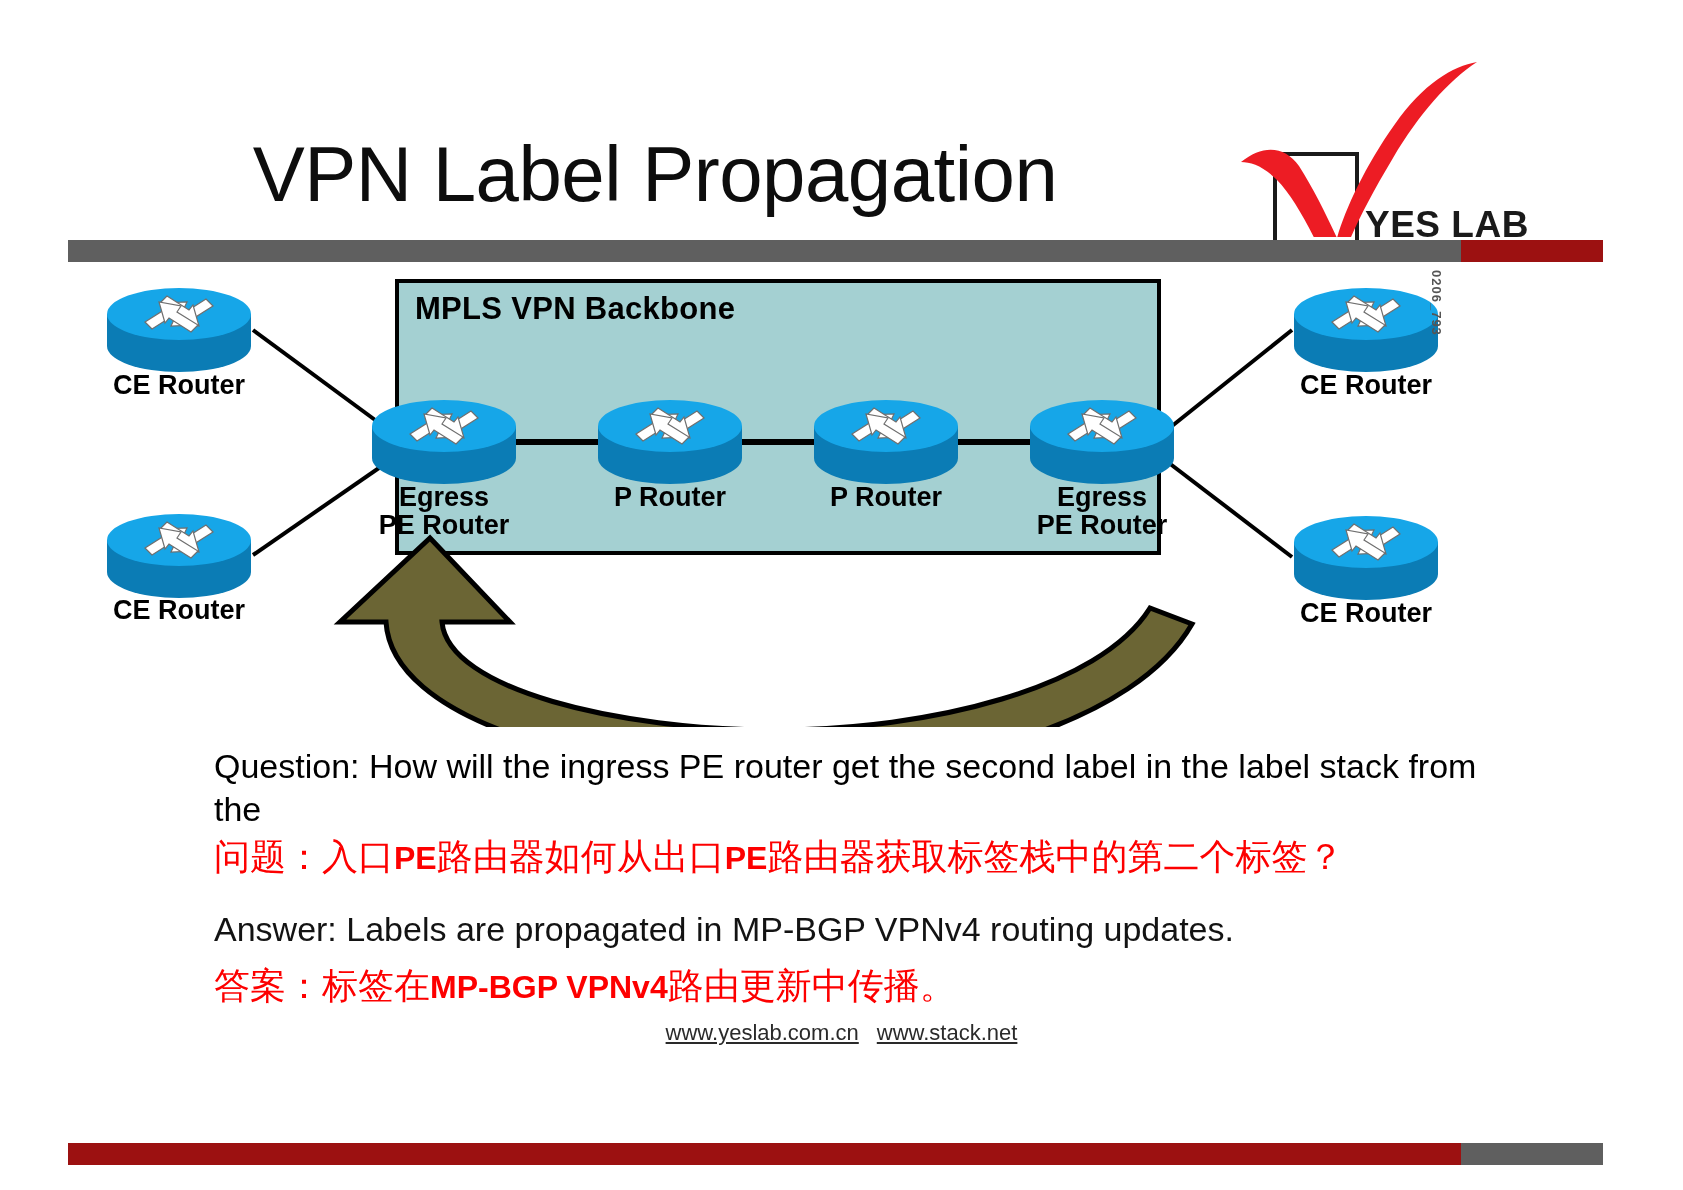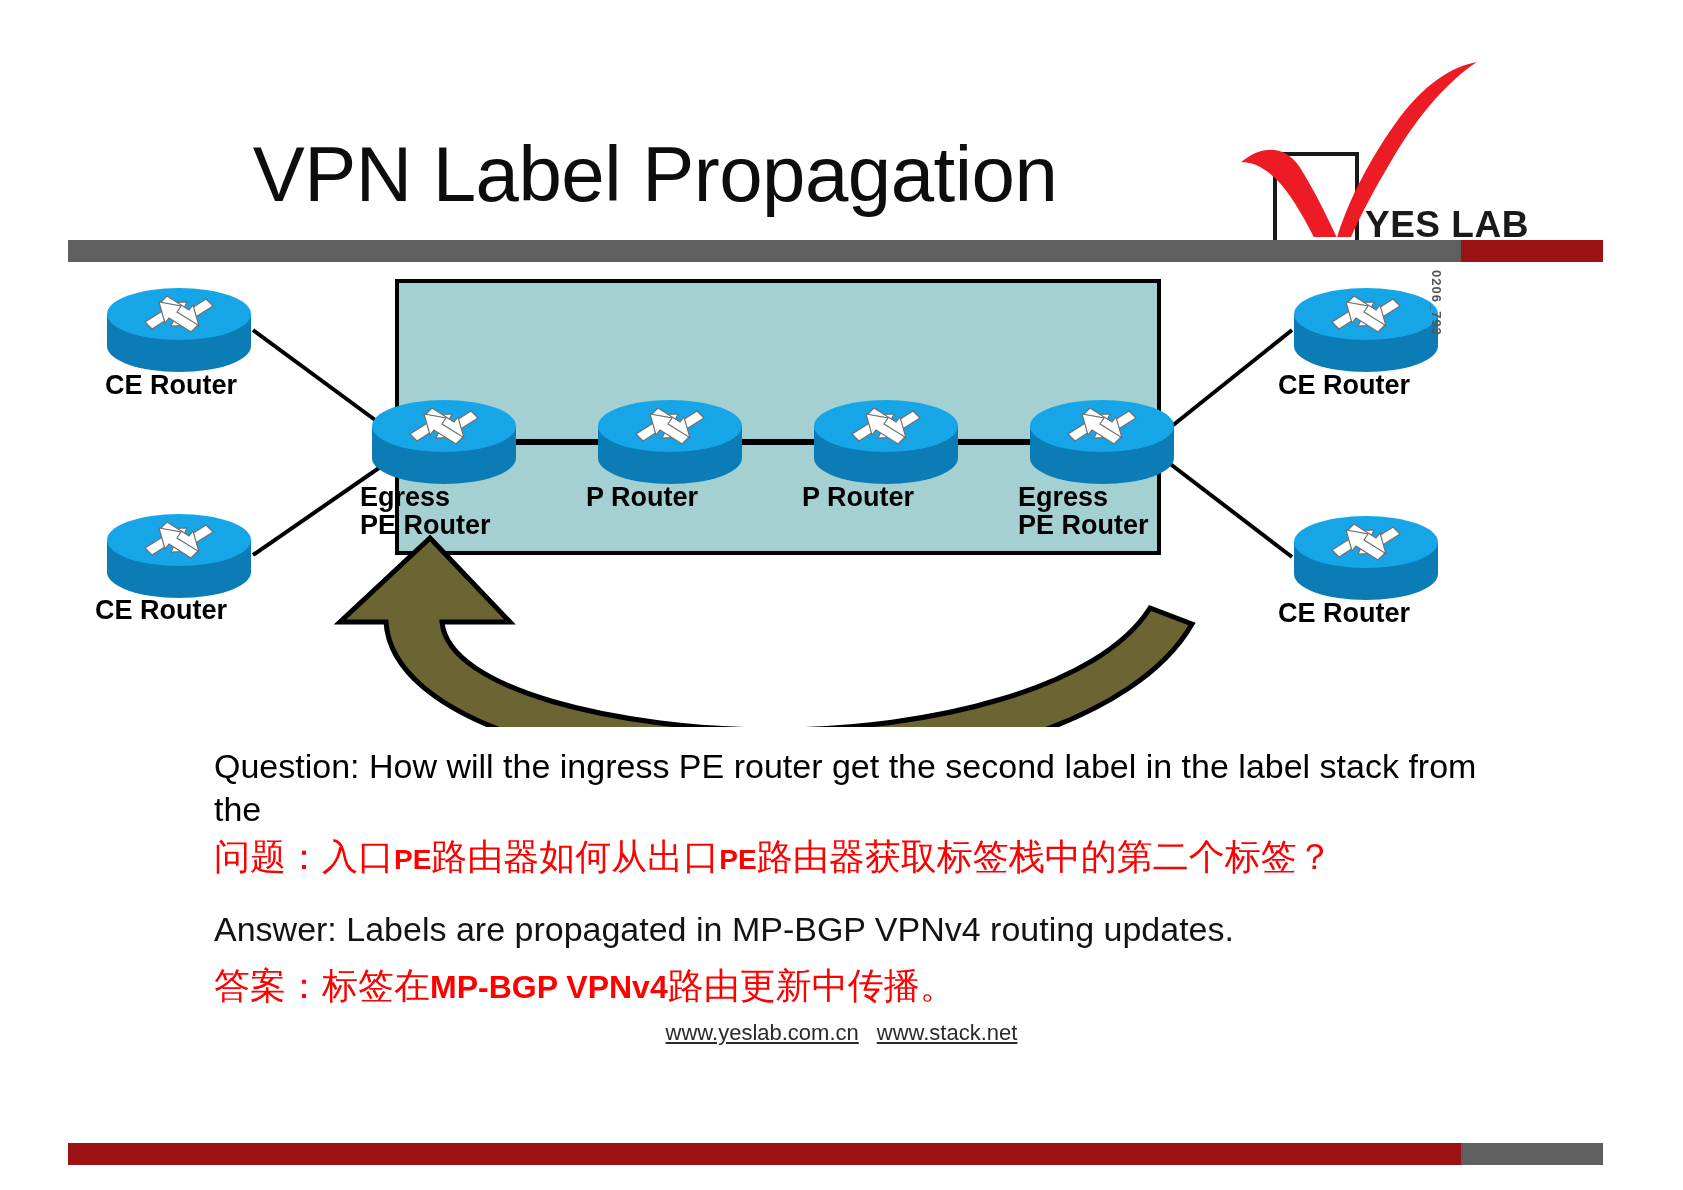--- a/index.html
+++ b/index.html
@@ -123,21 +123,21 @@
   }
   .router svg { display: block; width: 148px; height: 92px; }
 
   .rlabel {
     position: absolute;
     font-family: "Liberation Sans", sans-serif;
     font-size: 27px;
     font-weight: bold;
     color: #000000;
     line-height: 1.02;
-    text-align: left;
+    text-align: center;
     white-space: nowrap;
   }
 
   #vertical-code {
     position: absolute;
     left: 1429px;
     top: 270px;
     font-family: "Liberation Sans", sans-serif;
     font-size: 13px;
     font-weight: bold;
@@ -172,21 +172,21 @@
     left: 214px;
     top: 93px;
     font-family: "Liberation Serif", "DejaVu Serif", serif;
     font-size: 36px;
     color: #fd0000;
     white-space: nowrap;
   }
   .q-cn .lat {
     font-family: "Liberation Sans", sans-serif;
     font-weight: bold;
-    font-size: 28px;
+    font-size: 32px;
   }
   .a-en {
     position: absolute;
     left: 214px;
     top: 170px;
     font-family: "Liberation Sans", sans-serif;
     font-size: 34px;
     color: #131313;
     white-space: nowrap;
   }
@@ -251,20 +251,21 @@
   </svg>
   <div class="yeslab">YES LAB</div>
 </div>
 
 <div id="header-bar-grey"></div>
 <div id="header-bar-red"></div>
 
 <div id="diagram">
 
   <div id="backbone-box"></div>
+  <div id="backbone-title">MPLS VPN Backbone</div>
 
   <svg style="position:absolute;left:0;top:0;width:1683px;height:460px;">
 
     <line x1="253" y1="68" x2="405" y2="180" stroke="#000" stroke-width="4"></line>
 
     <line x1="253" y1="293" x2="405" y2="188" stroke="#000" stroke-width="4"></line>
 
     <line x1="513" y1="180" x2="603" y2="180" stroke="#000" stroke-width="6"></line>
 
     <line x1="730" y1="180" x2="820" y2="180" stroke="#000" stroke-width="6"></line>

